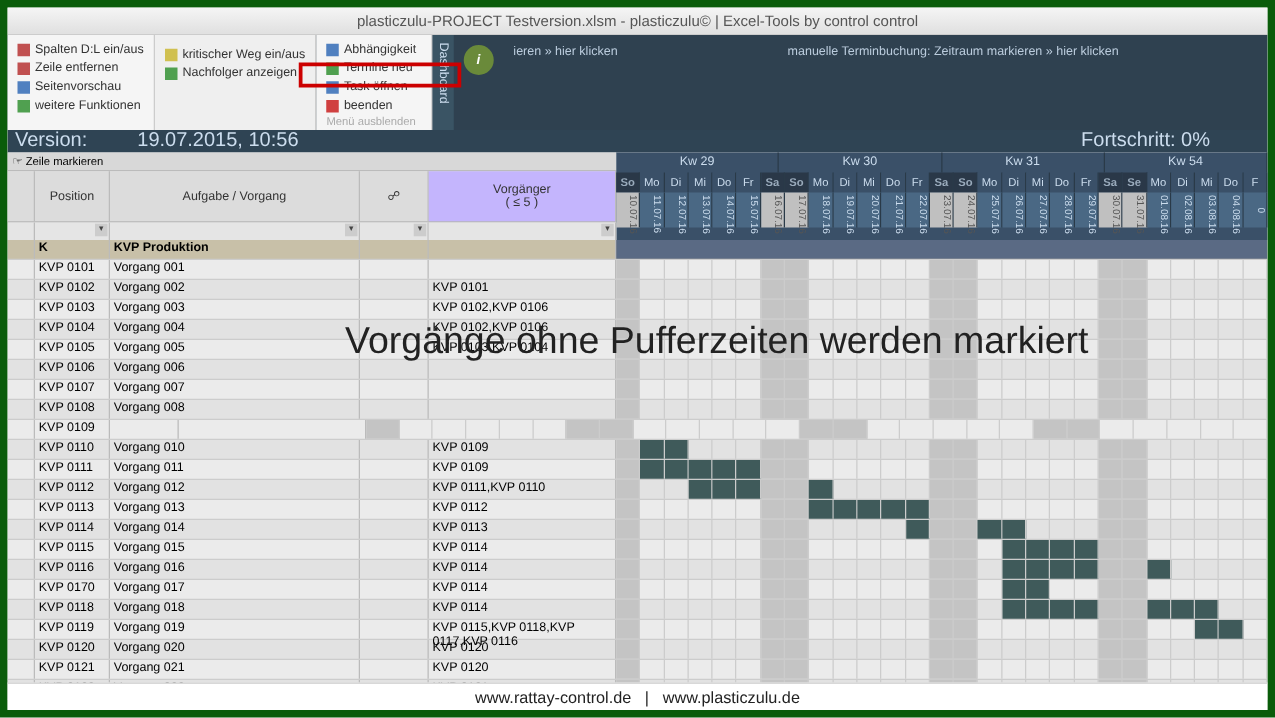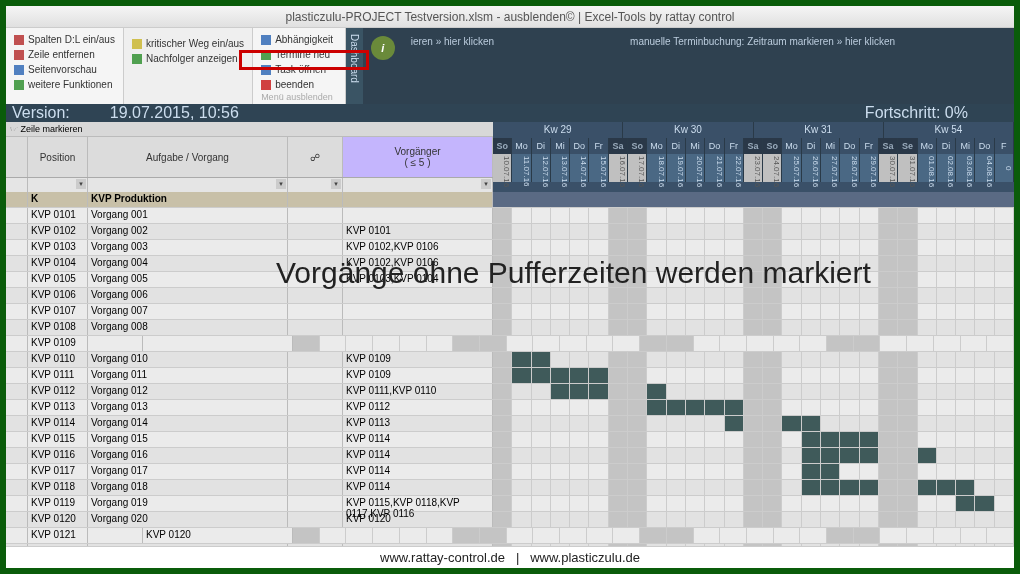--- a/index.html
+++ b/index.html
@@ -55,21 +55,21 @@
 .gcell.bar { background: #3f5a5a; }
 .group-row { background: #c8c0a8 !important; font-weight: bold; }
 .group-row .gantt { background: #5a6a84; }
 .overlay-text { position: absolute; top: 250px; left: 270px; font-size: 30px; color: #222; z-index: 10; background: rgba(230,230,230,0.0); pointer-events: none; }
 .footer { position: absolute; bottom: 0; left: 0; right: 0; height: 22px; background: #fff; text-align: center; line-height: 22px; font-size: 13px; color: #222; border-top: 1px solid #ccc; }
 .zeile-mark { font-size: 9px; background: #d8d8d8; padding: 2px 4px; border-bottom: 1px solid #bbb; }
 </style>
 </head>
 <body>
 
-<div class="title-bar">plasticzulu-PROJECT Testversion.xlsm - ausblenden© | Excel-Tools by rattay control</div>
+<div class="title-bar">plasticzulu-PROJECT Testversion.xlsm - plasticzulu© | Excel-Tools by control control</div>
 
 <div class="ribbon">
   <div class="ribbon-group light" id="rg1">
       <div class="ribbon-item">
         <span class="icon-sq" style="background:#c05050"></span>
         <span>Spalten D:L ein/aus</span>
       </div>
       <div class="ribbon-item">
         <span class="icon-sq" style="background:#c05050"></span>
         <span>Zeile entfernen</span>
@@ -805,21 +805,21 @@
         <div class="gcell we"></div>
         <div class="gcell bar"></div>
         <div class="gcell"></div>
         <div class="gcell"></div>
         <div class="gcell"></div>
         <div class="gcell"></div>
       </div>
     </div>
     <div class="data-row">
       <div class="c1"></div>
-      <div class="c2">KVP 0117</div>
+      <div class="c2">KVP 0170</div>
       <div class="c3">Vorgang 017</div>
       <div class="c4"></div>
       <div class="c5">KVP 0114</div>
       <div class="gantt">
         <div class="gcell we"></div>
         <div class="gcell"></div>
         <div class="gcell"></div>
         <div class="gcell"></div>
         <div class="gcell"></div>
         <div class="gcell"></div>
@@ -950,20 +950,21 @@
         <div class="gcell"></div>
         <div class="gcell"></div>
         <div class="gcell"></div>
         <div class="gcell"></div>
         <div class="gcell"></div>
       </div>
     </div>
     <div class="data-row">
       <div class="c1"></div>
       <div class="c2">KVP 0121</div>
+      <div class="c3">Vorgang 021</div>
       <div class="c4"></div>
       <div class="c5">KVP 0120</div>
       <div class="gantt">
         <div class="gcell we"></div>
         <div class="gcell"></div>
         <div class="gcell"></div>
         <div class="gcell"></div>
         <div class="gcell"></div>
         <div class="gcell"></div>
         <div class="gcell we"></div>

